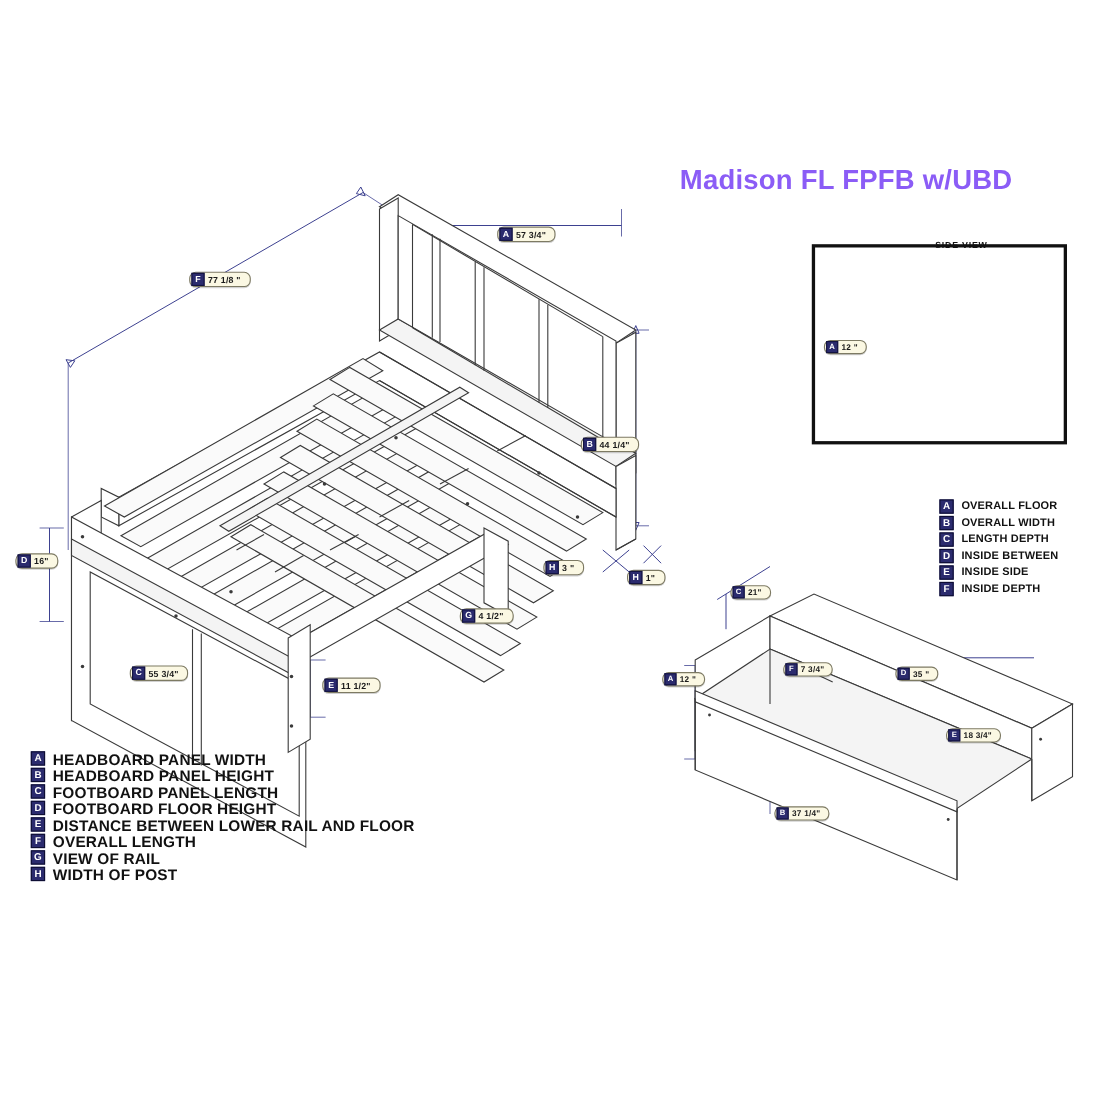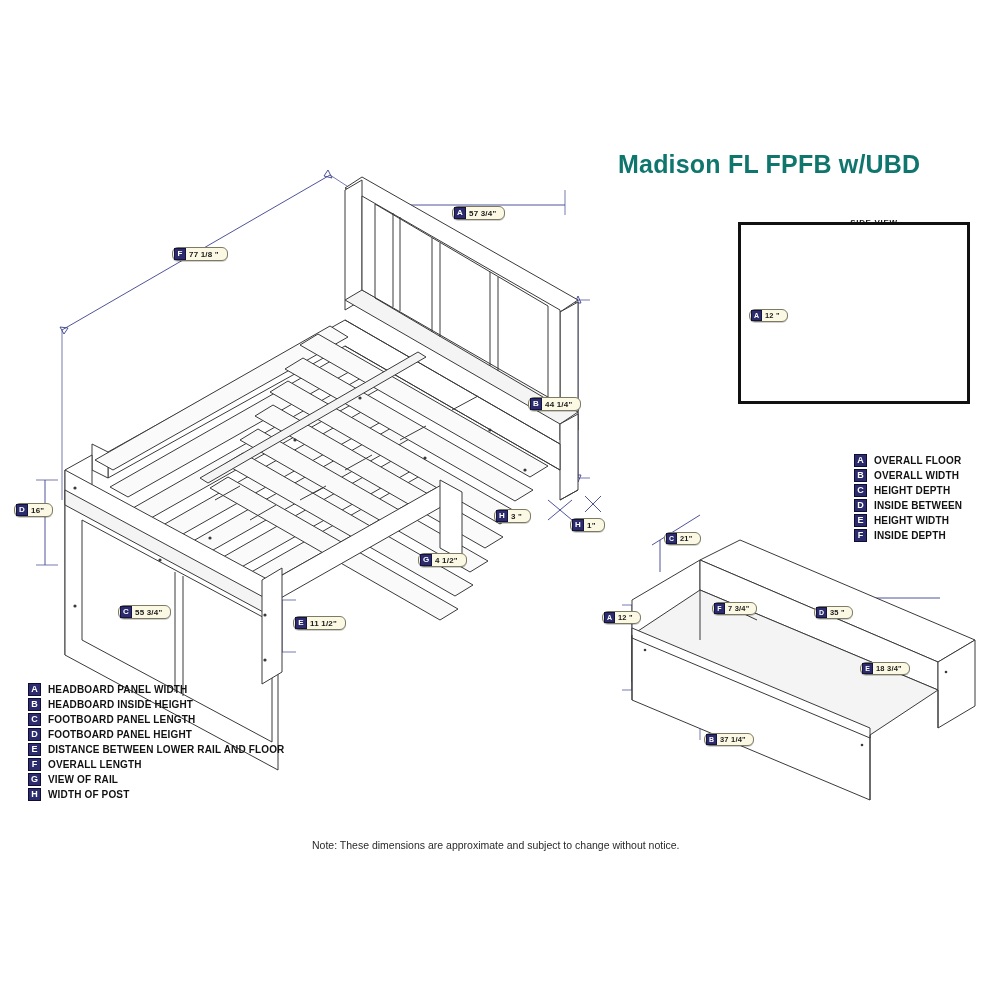--- a/index.html
+++ b/index.html
@@ -4,21 +4,21 @@
 <style>
   html,body{margin:0;padding:0;background:#ffffff;}
   body{width:1000px;height:1000px;position:relative;overflow:hidden;
        font-family:"Liberation Sans",sans-serif;color:#111;}
   .stage{position:absolute;inset:0;}
 
   
   #title{
     position:absolute;left:618px;top:150px;
     font-size:25px;font-weight:bold;letter-spacing:.2px;
-    color:#0f766e;white-space:nowrap;
+    color:#8b5cf6;white-space:nowrap;
   }
 
   
   #sideview-box{
     position:absolute;left:738px;top:222px;width:232px;height:182px;
     border:3px solid #111;background:#fff;box-sizing:border-box;
   }
   #sideview-title{
     position:absolute;left:738px;top:218px;width:272px;
     text-align:center;font-size:8px;font-weight:bold;letter-spacing:.7px;
@@ -45,21 +45,21 @@
 
   
   .legend{position:absolute;}
   .legend .row{display:flex;align-items:center;margin-bottom:2px;height:13px;}
   .legend .tag{
     display:inline-flex;align-items:center;justify-content:center;
     width:13px;height:13px;margin-right:7px;
     background:#2b2b6e;color:#fff;font-size:9px;font-weight:bold;
     border:1px solid #0e0e33;box-sizing:border-box;line-height:1;
   }
-  .legend .txt{font-size:10px;font-weight:bold;letter-spacing:.15px;color:#111;}
+  .legend .txt{font-size:14px;font-weight:bold;letter-spacing:.15px;color:#111;}
   #legend-left{left:28px;top:683px;}
   #legend-right{left:854px;top:454px;}
   #legend-right .txt{font-size:10px;}
 
   
   #note{
     position:absolute;left:312px;top:838px;font-size:10.5px;color:#2a2a2a;
     line-height:15px;
   }
   #note .l2{padding-left:30px;display:block;}
@@ -354,29 +354,29 @@
     <span class="val">37 1/4"</span>
   </div>
 
   <div class="legend" id="legend-left">
     <div class="row">
       <span class="tag">A</span>
       <span class="txt">HEADBOARD PANEL WIDTH</span>
     </div>
     <div class="row">
       <span class="tag">B</span>
-      <span class="txt">HEADBOARD INSIDE HEIGHT</span>
+      <span class="txt">HEADBOARD PANEL HEIGHT</span>
     </div>
     <div class="row">
       <span class="tag">C</span>
       <span class="txt">FOOTBOARD PANEL LENGTH</span>
     </div>
     <div class="row">
       <span class="tag">D</span>
-      <span class="txt">FOOTBOARD PANEL HEIGHT</span>
+      <span class="txt">FOOTBOARD FLOOR HEIGHT</span>
     </div>
     <div class="row">
       <span class="tag">E</span>
       <span class="txt">DISTANCE BETWEEN LOWER RAIL AND FLOOR</span>
     </div>
     <div class="row">
       <span class="tag">F</span>
       <span class="txt">OVERALL LENGTH</span>
     </div>
     <div class="row">
@@ -393,33 +393,32 @@
     <div class="row">
       <span class="tag">A</span>
       <span class="txt">OVERALL FLOOR</span>
     </div>
     <div class="row">
       <span class="tag">B</span>
       <span class="txt">OVERALL WIDTH</span>
     </div>
     <div class="row">
       <span class="tag">C</span>
-      <span class="txt">HEIGHT DEPTH</span>
+      <span class="txt">LENGTH DEPTH</span>
     </div>
     <div class="row">
       <span class="tag">D</span>
       <span class="txt">INSIDE BETWEEN</span>
     </div>
     <div class="row">
       <span class="tag">E</span>
-      <span class="txt">HEIGHT WIDTH</span>
+      <span class="txt">INSIDE SIDE</span>
     </div>
     <div class="row">
       <span class="tag">F</span>
       <span class="txt">INSIDE DEPTH</span>
     </div>
   </div>
 
   <div id="note">
-    <span>Note:  These dimensions are approximate and subject to change without notice.</span>
   </div>
 
 </div>
 
 </body></html>

